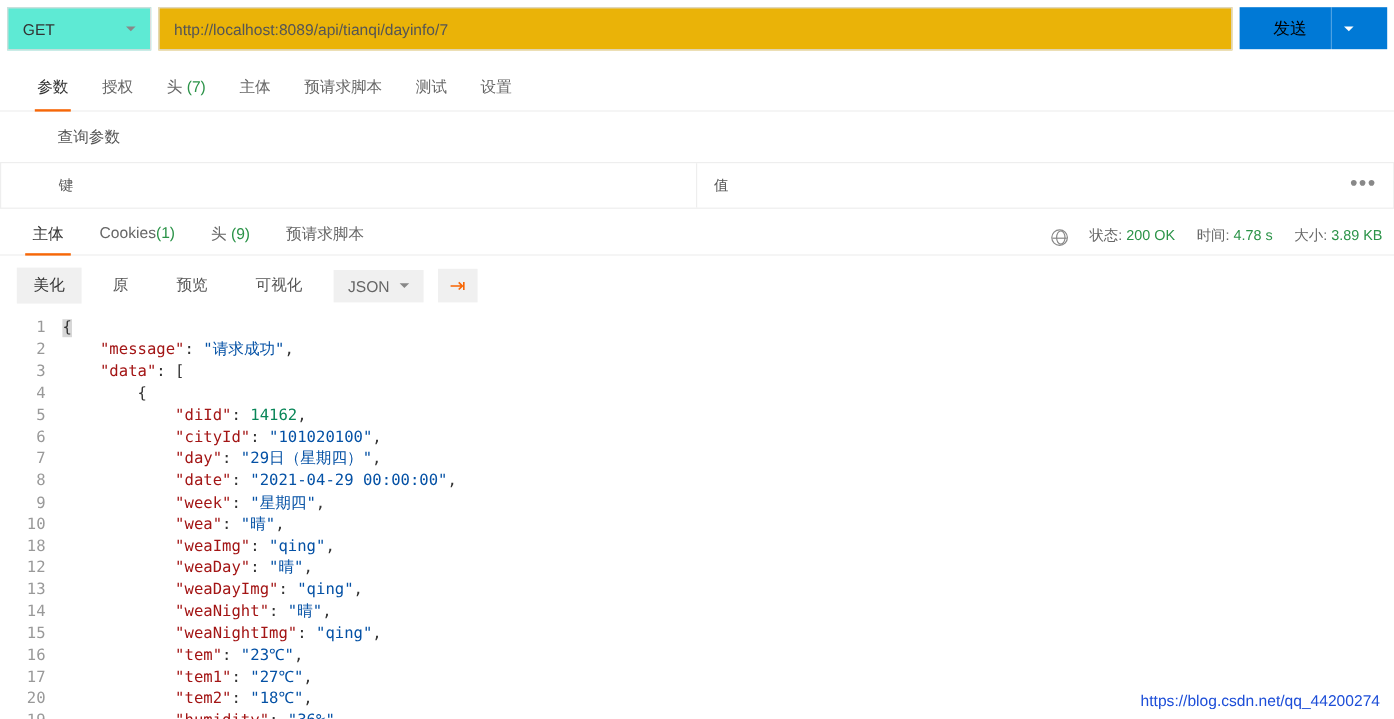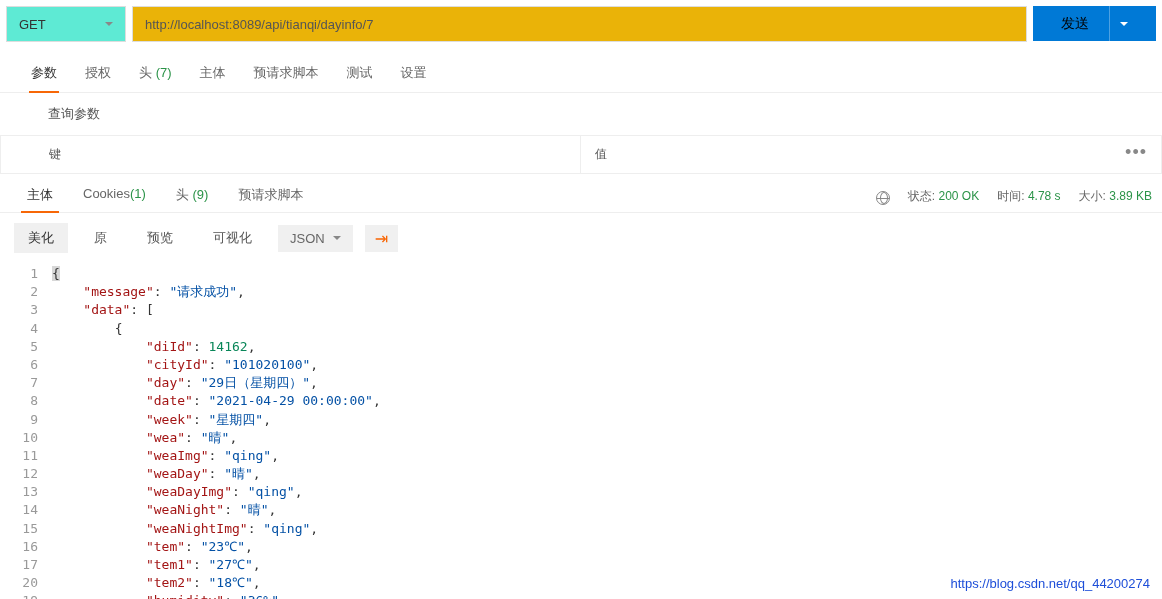--- a/index.html
+++ b/index.html
@@ -119,21 +119,21 @@
       <div>1</div>
       <div>2</div>
       <div>3</div>
       <div>4</div>
       <div>5</div>
       <div>6</div>
       <div>7</div>
       <div>8</div>
       <div>9</div>
       <div>10</div>
-      <div>11</div>
+      <div>18</div>
       <div>12</div>
       <div>13</div>
       <div>14</div>
       <div>15</div>
       <div>16</div>
       <div>17</div>
       <div>20</div>
       <div>19</div>
     </div>
   <div class="code" id="code"><div><span class="hl"><span class="t-pun">{</span></span></div><div>    <span class="t-key">"message"</span><span class="t-pun">: </span><span class="t-str">"请求成功"</span><span class="t-pun">,</span></div><div>    <span class="t-key">"data"</span><span class="t-pun">: [</span></div><div>        <span class="t-pun">{</span></div><div>            <span class="t-key">"diId"</span><span class="t-pun">: </span><span class="t-num">14162</span><span class="t-pun">,</span></div><div>            <span class="t-key">"cityId"</span><span class="t-pun">: </span><span class="t-str">"101020100"</span><span class="t-pun">,</span></div><div>            <span class="t-key">"day"</span><span class="t-pun">: </span><span class="t-str">"29日（星期四）"</span><span class="t-pun">,</span></div><div>            <span class="t-key">"date"</span><span class="t-pun">: </span><span class="t-str">"2021-04-29 00:00:00"</span><span class="t-pun">,</span></div><div>            <span class="t-key">"week"</span><span class="t-pun">: </span><span class="t-str">"星期四"</span><span class="t-pun">,</span></div><div>            <span class="t-key">"wea"</span><span class="t-pun">: </span><span class="t-str">"晴"</span><span class="t-pun">,</span></div><div>            <span class="t-key">"weaImg"</span><span class="t-pun">: </span><span class="t-str">"qing"</span><span class="t-pun">,</span></div><div>            <span class="t-key">"weaDay"</span><span class="t-pun">: </span><span class="t-str">"晴"</span><span class="t-pun">,</span></div><div>            <span class="t-key">"weaDayImg"</span><span class="t-pun">: </span><span class="t-str">"qing"</span><span class="t-pun">,</span></div><div>            <span class="t-key">"weaNight"</span><span class="t-pun">: </span><span class="t-str">"晴"</span><span class="t-pun">,</span></div><div>            <span class="t-key">"weaNightImg"</span><span class="t-pun">: </span><span class="t-str">"qing"</span><span class="t-pun">,</span></div><div>            <span class="t-key">"tem"</span><span class="t-pun">: </span><span class="t-str">"23℃"</span><span class="t-pun">,</span></div><div>            <span class="t-key">"tem1"</span><span class="t-pun">: </span><span class="t-str">"27℃"</span><span class="t-pun">,</span></div><div>            <span class="t-key">"tem2"</span><span class="t-pun">: </span><span class="t-str">"18℃"</span><span class="t-pun">,</span></div><div>            <span class="t-key">"humidity"</span><span class="t-pun">: </span><span class="t-str">"36%"</span><span class="t-pun">,</span></div></div>

